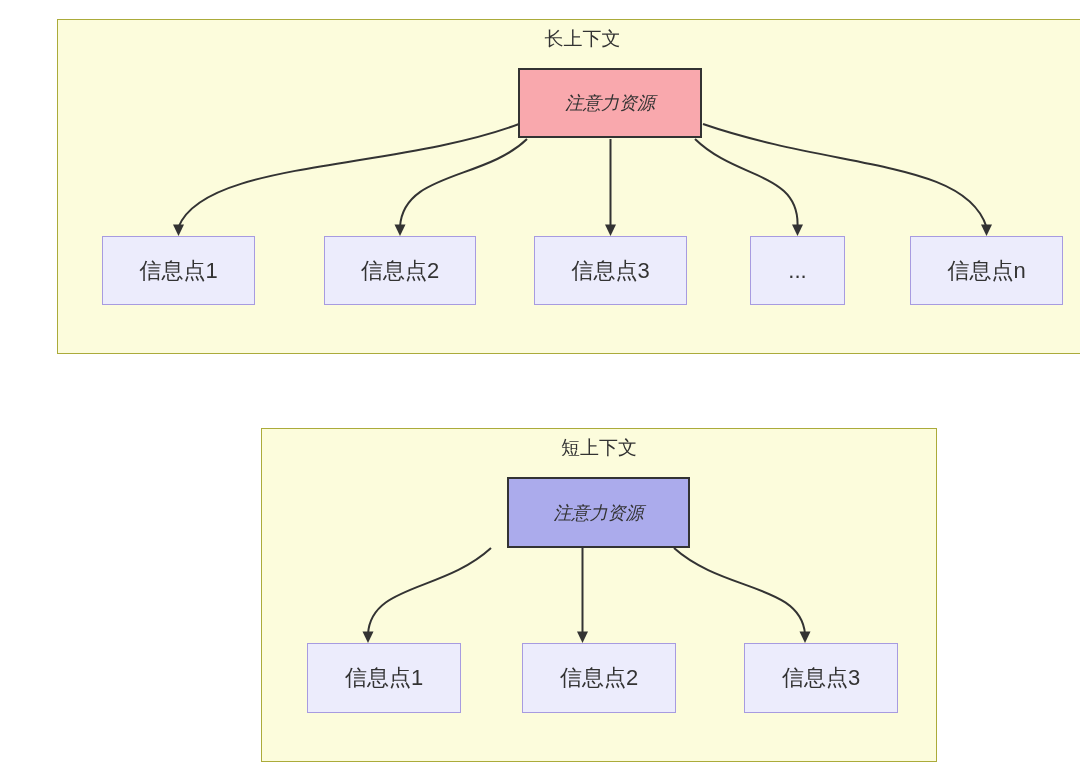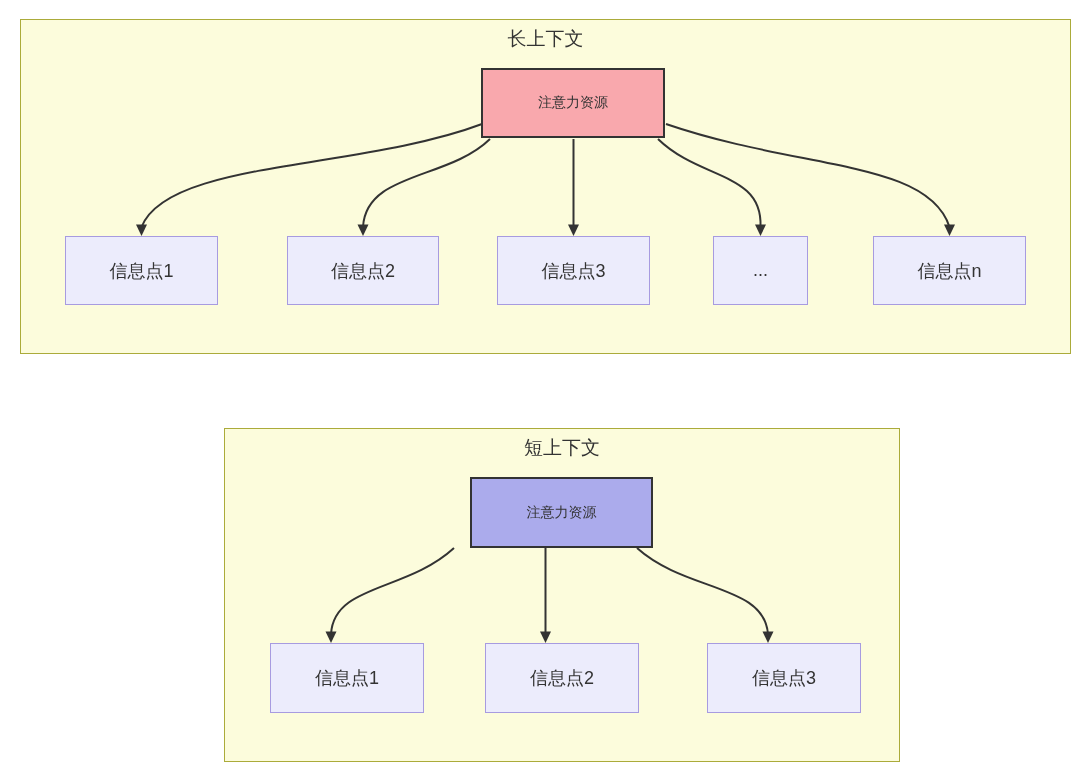--- a/index.html
+++ b/index.html
@@ -16,49 +16,50 @@
   * { box-sizing: border-box; }
   html, body { margin: 0; padding: 0; background: #ffffff; }
   body {
     width: 1080px;
     height: 774px;
     position: relative;
     font-family: "Liberation Sans", "DejaVu Sans", sans-serif;
     color: var(--text);
     overflow: hidden;
   }
-  .canvas { position: absolute; inset: 0; }
+  .canvas { position: absolute; inset: 0; margin-left: 37px; }
   .group {
     position: absolute;
     background: var(--container-fill);
     border: 1.5px solid var(--container-border);
   }
   .group-title {
     position: absolute;
     top: 8px;
     left: 0;
     width: 100%;
     text-align: center;
     font-size: 19px;
     line-height: 21px;
     color: var(--text);
   }
   .node {
     position: absolute;
     display: flex;
     align-items: center;
     justify-content: center;
-    font-size: 18px;
+    font-size: 22px;
     color: var(--text);
     background: var(--node-fill);
     border: 1.5px solid var(--node-border);
   }
   .attention {
     border: 2px solid var(--attention-border);
-    font-size: 14px;
+    font-size: 18px;
+    font-style: italic;
   }
   .attention.long { background: var(--attention-long-fill); }
   .attention.short { background: var(--attention-short-fill); }
   svg.edges {
     position: absolute;
     left: 0; top: 0;
     width: 1080px; height: 774px;
     pointer-events: none;
   }
   .edge { fill: none; stroke: var(--edge); stroke-width: 2px; }

